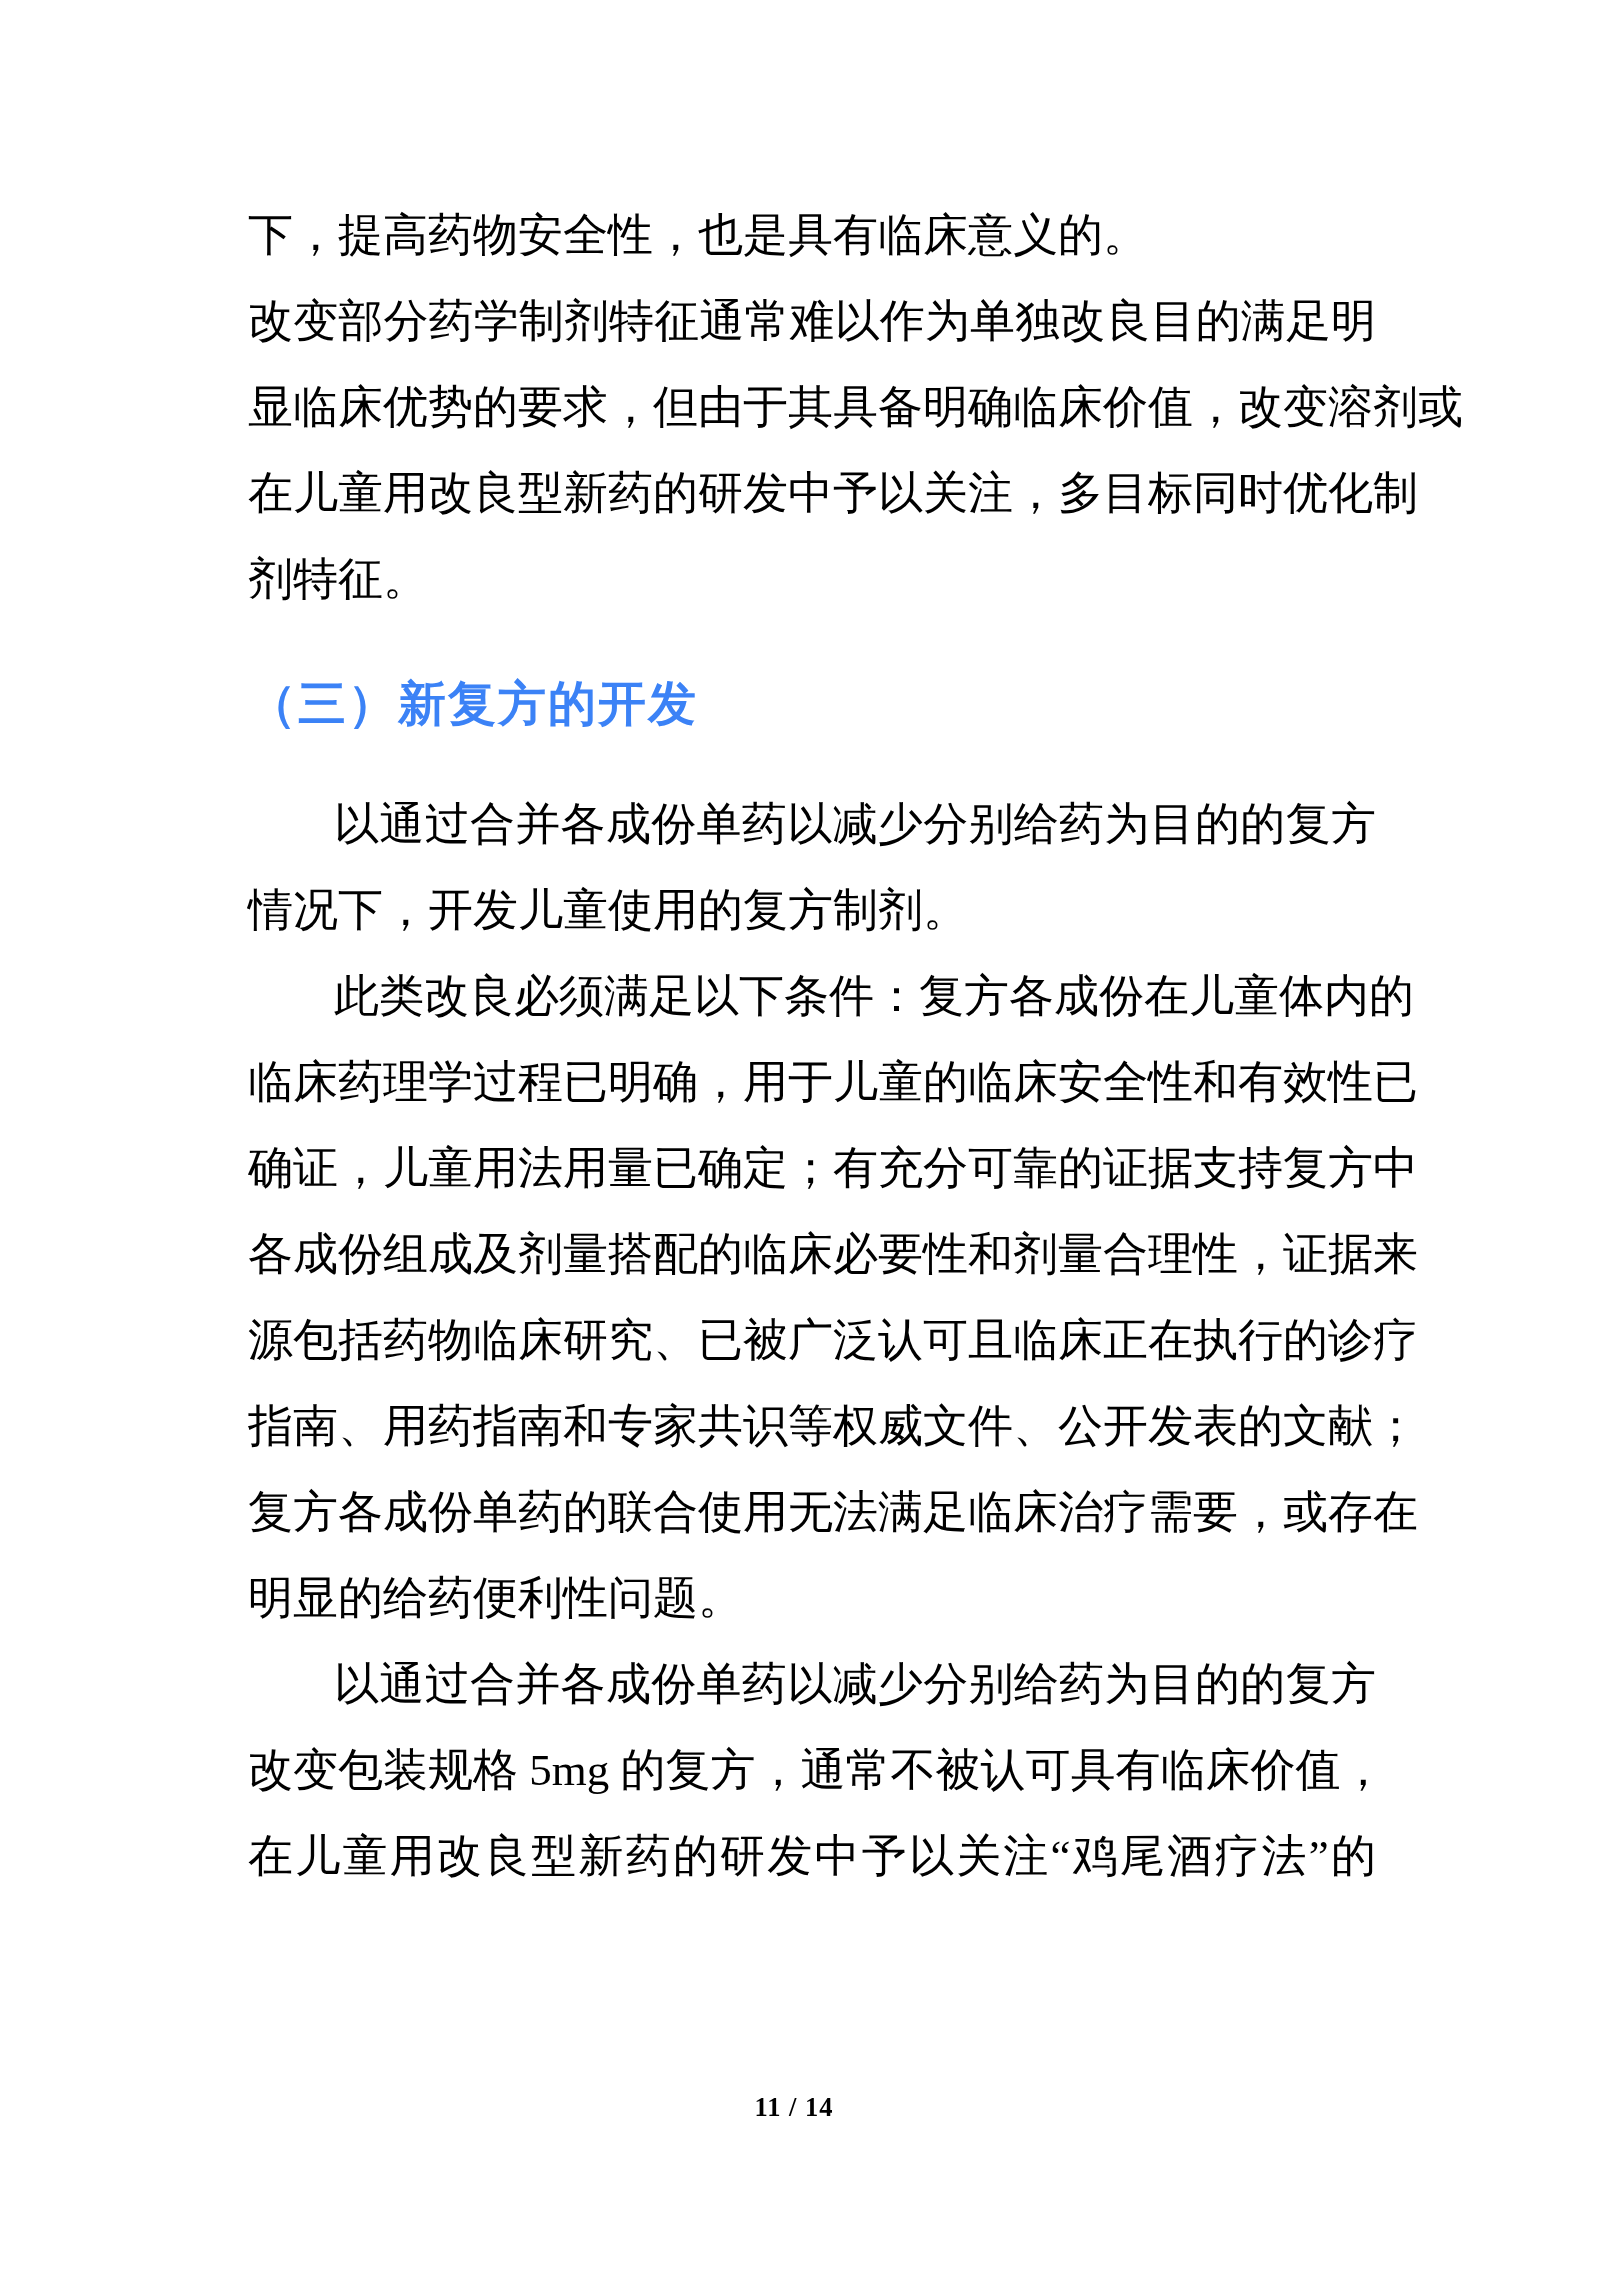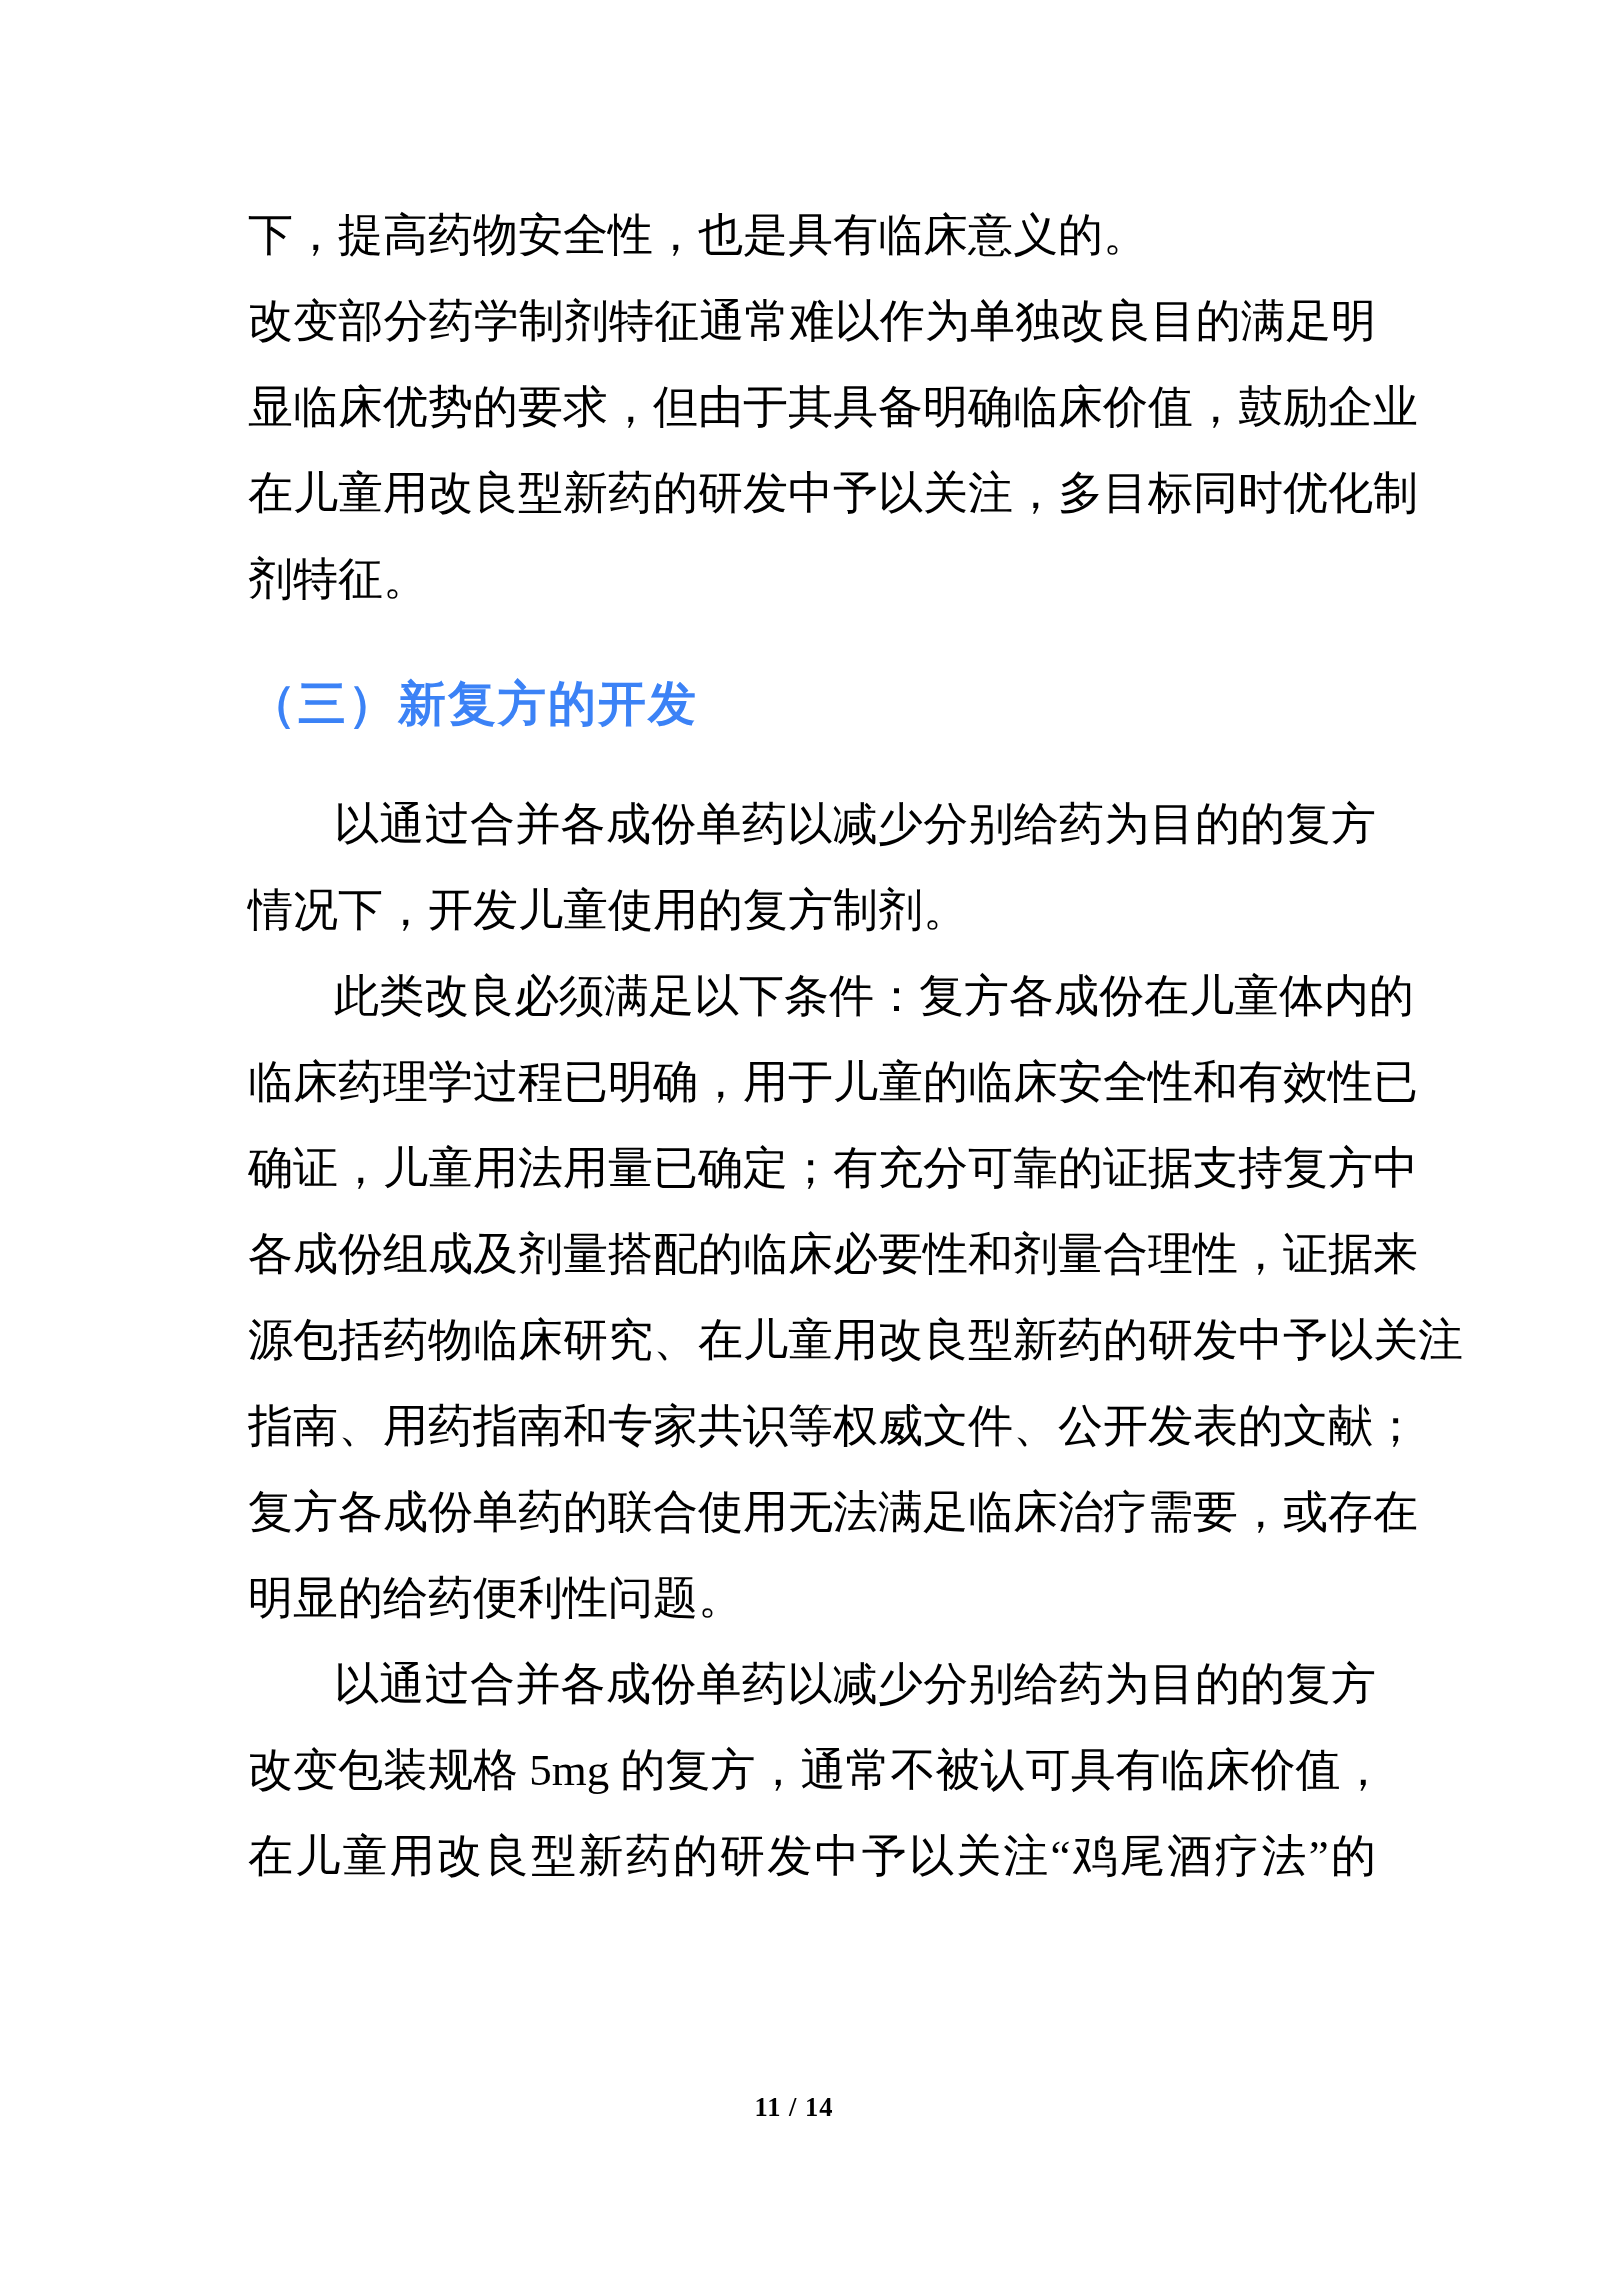--- a/index.html
+++ b/index.html
@@ -68,34 +68,34 @@
 </head>
 <body>
 
 <div class="page">
 
   <div class="body-text">
 
     <div class="line end">下，提高药物安全性，也是具有临床意义的。</div>
 
     <div class="line">改变部分药学制剂特征通常难以作为单独改良目的满足明</div>
-    <div class="line">显临床优势的要求，但由于其具备明确临床价值，鼓励企业</div>
+    <div class="line">显临床优势的要求，但由于其具备明确临床价值，改变溶剂或</div>
     <div class="line">在儿童用改良型新药的研发中予以关注，多目标同时优化制</div>
     <div class="line end">剂特征。</div>
 
     <div class="heading">（三）新复方的开发</div>
 
     <div class="line indent">以通过合并各成份单药以减少分别给药为目的的复方</div>
     <div class="line end">情况下，开发儿童使用的复方制剂。</div>
 
     <div class="line indent">此类改良必须满足以下条件：复方各成份在儿童体内的</div>
     <div class="line">临床药理学过程已明确，用于儿童的临床安全性和有效性已</div>
     <div class="line">确证，儿童用法用量已确定；有充分可靠的证据支持复方中</div>
     <div class="line">各成份组成及剂量搭配的临床必要性和剂量合理性，证据来</div>
-    <div class="line">源包括药物临床研究、在儿童用改良型新药的研发中予以关注</div>
+    <div class="line">源包括药物临床研究、已被广泛认可且临床正在执行的诊疗</div>
     <div class="line">指南、用药指南和专家共识等权威文件、公开发表的文献；</div>
     <div class="line">复方各成份单药的联合使用无法满足临床治疗需要，或存在</div>
     <div class="line end">明显的给药便利性问题。</div>
 
     <div class="line indent">以通过合并各成份单药以减少分别给药为目的的复方</div>
     <div class="line">改变包装规格 5mg 的复方，通常不被认可具有临床价值，</div>
     <div class="line">在儿童用改良型新药的研发中予以关注“鸡尾酒疗法”的</div>
 
   </div>
 

